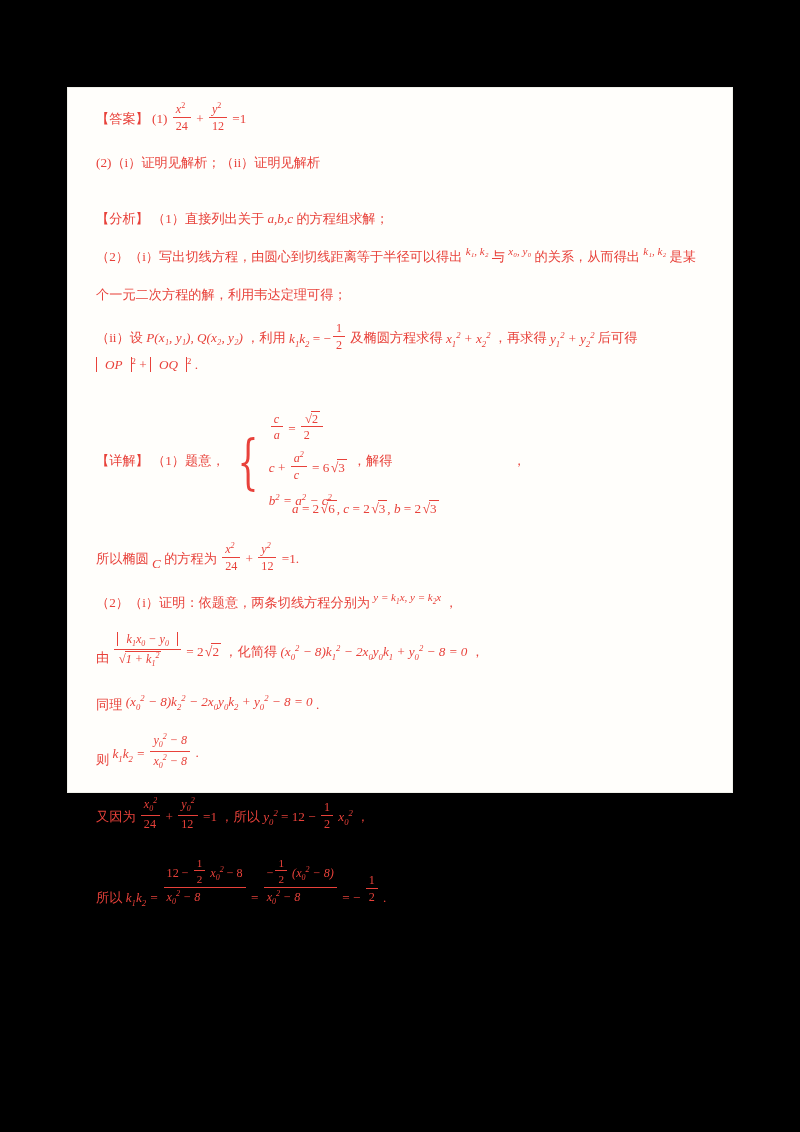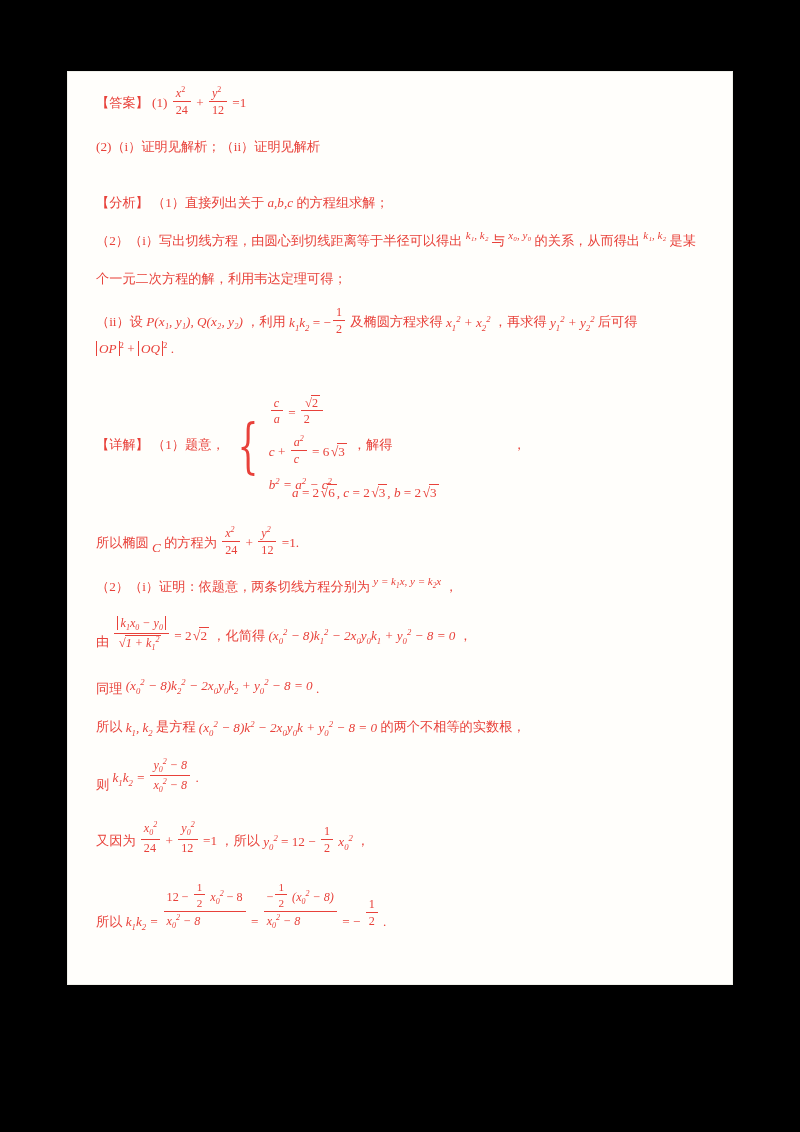--- a/index.html
+++ b/index.html
@@ -8,23 +8,23 @@
     background: #000;
   }
   body {
     width: 800px;
     height: 1132px;
     font-family: "Liberation Serif", serif;
   }
   .page {
     position: absolute;
     left: 68px;
-    top: 72px;
+    top: 88px;
     width: 664px;
-    height: 912px;
+    height: 704px;
     background: #fffefb;
     box-shadow: 0 0 0 1px #efefe9;
   }
   .content {
     position: relative;
     padding: 14px 30px 0 28px;
     color: #e8413a;
     font-size: 13.2px;
     line-height: 1.5;
   }
@@ -55,21 +55,21 @@
   .sqrt > .radic { font-size: 1.05em; }
   .sqrt > .rad {
     border-top: 1px solid #e8413a;
     padding: 0 2px 0 1px;
     margin-left: -1px;
   }
 
   .abs {
     border-left: 1px solid #e8413a;
     border-right: 1px solid #e8413a;
-    padding: 0 2px;
+    padding: 0 8px;
   }
 
   
   .system {
     display: inline-flex;
     align-items: center;
     vertical-align: middle;
     margin: 0 4px;
   }
   .brace {
@@ -221,27 +221,20 @@
       <span class="it nowrap">(x<sub class="ix">0</sub><sup class="ex">2</sup> − 8)k<sub class="ix">1</sub><sup class="ex">2</sup> − 2x<sub class="ix">0</sub>y<sub class="ix">0</sub>k<sub class="ix">1</sub> + y<sub class="ix">0</sub><sup class="ex">2</sup> − 8 = 0</span>
       <span>，</span>
     </div>
 
     <div class="row">
       <span style="vertical-align:-0.3em;">同理</span>
       <span class="it nowrap">(x<sub class="ix">0</sub><sup class="ex">2</sup> − 8)k<sub class="ix">2</sub><sup class="ex">2</sup> − 2x<sub class="ix">0</sub>y<sub class="ix">0</sub>k<sub class="ix">2</sub> + y<sub class="ix">0</sub><sup class="ex">2</sup> − 8 = 0</span>
       <span style="vertical-align:-0.3em;">.</span>
     </div>
 
-    <div class="row">
-      <span>所以</span>
-      <span class="it">k<sub class="ix">1</sub>, k<sub class="ix">2</sub></span>
-      <span>是方程</span>
-      <span class="it nowrap">(x<sub class="ix">0</sub><sup class="ex">2</sup> − 8)k<sup class="ex">2</sup> − 2x<sub class="ix">0</sub>y<sub class="ix">0</sub>k + y<sub class="ix">0</sub><sup class="ex">2</sup> − 8 = 0</span>
-      <span>的两个不相等的实数根，</span>
-    </div>
 
     <div class="row" style="margin-bottom:24px;">
       <span style="vertical-align:-0.5em;">则</span>
       <span class="it">k<sub class="ix">1</sub>k<sub class="ix">2</sub> =</span>
       <span class="frac big">
         <span class="num it">y<sub class="ix">0</sub><sup class="ex">2</sup> − 8</span>
         <span class="den it">x<sub class="ix">0</sub><sup class="ex">2</sup> − 8</span>
       </span>
       <span>.</span>
     </div>

